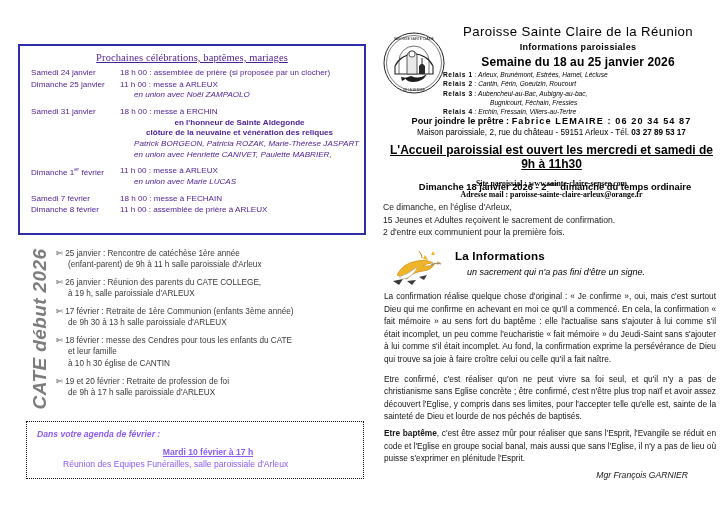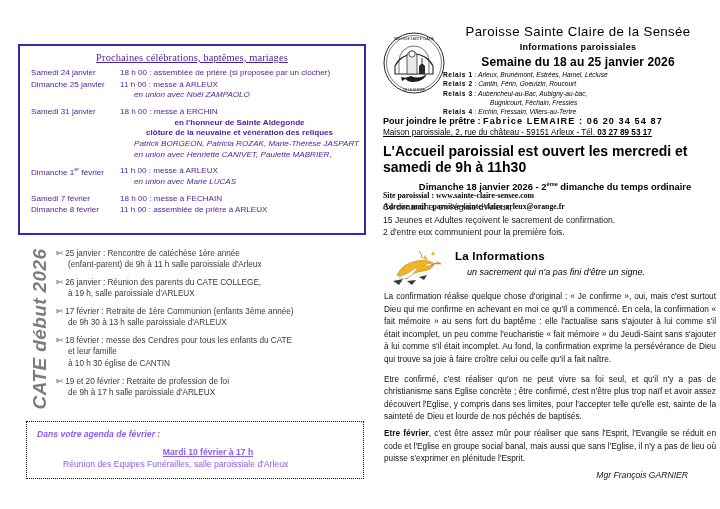--- a/index.html
+++ b/index.html
@@ -176,38 +176,38 @@
     font-weight: bold;
     letter-spacing: .6px;
   }
   .relais-cont { padding-left: 47px; }
 
   
   #contact-block {
     position: absolute;
     left: 5px; top: 116px;
     width: 337px;
-    text-align: left;
+    text-align: center;
   }
   #priest-line {
     font-size: 9.1px;
     font-weight: bold;
     margin-bottom: 2px;
   }
   #priest-line .spaced { letter-spacing: 1.1px; }
   #house-line {
     font-size: 8.2px;
     margin-bottom: 6px;
-    text-decoration: underline;
   }
   #house-line b { font-weight: bold; }
   #welcome-line {
-    font-size: 14px;
-    font-weight: bold;
-    margin-bottom: 16px;
+    font-size: 12px;
+    font-weight: bold;
+    margin-bottom: 8px;
+    text-decoration: underline;
   }
   #site-line, #mail-line {
     font-family: "Liberation Serif", serif;
     font-size: 7.8px;
     font-weight: bold;
     line-height: 1.35;
   }
 
   
   #sunday-heading {
@@ -375,21 +375,21 @@
       <path d="M38 44 L38 36 L41 33 L44 36 L44 44 Z" fill="#2a2a2a"></path>
       <path d="M41 33 L41 28" stroke="#2a2a2a" stroke-width="1"></path>
       <path d="M30 46 q8 4 16 -2 q-4 8 -14 8 q-6 0 -8 -4 Z" fill="#1c1c1c"></path>
       <path d="M20 47 l6 1 l-5 3 Z" fill="#1c1c1c"></path>
       <text x="33" y="10" font-size="3.1" fill="#222" text-anchor="middle" font-family="Liberation Sans, sans-serif">PAROISSE SAINTE CLAIRE</text>
       <text x="33" y="61" font-size="3.1" fill="#222" text-anchor="middle" font-family="Liberation Sans, sans-serif">DE LA SENSEE</text>
     </svg>
   </div>
 
   <div id="masthead">
-    <div id="parish-name">Paroisse Sainte Claire de la Sensée</div>
+    <div id="parish-name">Paroisse Sainte Claire de la Réunion</div>
     <div id="info-sub">Informations paroissiales</div>
     <div id="week-line">Semaine du 18 au 25 janvier 2026</div>
   </div>
 
   <div id="relais-block">
       <div class="relais-row"><b>Relais 1</b><span> : Arleux, Brunémont, Estrées, Hamel, Lécluse</span></div>
       <div class="relais-row"><b>Relais 2</b><span> : Cantin, Férin, Goeulzin, Roucourt</span></div>
       <div class="relais-row"><b>Relais 3</b><span> : Aubencheul-au-Bac, Aubigny-au-bac,</span></div>
       <div class="relais-row relais-cont">Bugnicourt, Féchain, Fressies</div>
       <div class="relais-row"><b>Relais 4</b><span> : Erchin, Fressain, Villers-au-Tertre</span></div>
@@ -435,18 +435,18 @@
     <div id="confirm-title">La Informations</div>
     <div id="confirm-subtitle">un sacrement qui n'a pas fini d'être un signe.</div>
   </div>
 
   <div id="confirm-body">
     <div id="confirm-paragraphs">
         <p>La confirmation réalise quelque chose d'original :    « Je confirme »,  oui, mais c'est surtout Dieu qui me confirme en achevant en moi ce qu'Il a commencé. En cela, la confirmation « fait mémoire » au sens fort du baptême : elle l'actualise sans s'ajouter à lui comme s'il était incomplet, un peu comme l'eucharistie « fait mémoire » du Jeudi-Saint sans s'ajouter à lui comme s'il était incomplet. Au fond, la confirmation exprime la persévérance de Dieu qui trouve sa joie à faire croître celui ou celle qu'il a fait naître.</p>
         <p>Etre confirmé, c'est réaliser qu'on ne peut vivre sa foi seul, et qu'il n'y a pas de christianisme sans Eglise concrète ; être confirmé, c'est n'être plus trop naïf et avoir assez découvert l'Eglise, y compris dans ses limites, pour l'accepter telle qu'elle est, sainte de la sainteté de Dieu et lourde de nos péchés de baptisés.</p>
       </div>
     <p>
-      <b>Etre février</b><span>, c'est être assez mûr pour réaliser que sans l'Esprit, l'Evangile se réduit en code et l'Eglise en groupe social banal, mais aussi que sans l'Eglise, il n'y a pas de lieu où puisse s'exprimer  en plénitude l'Esprit.</span>
+      <b>Etre baptême</b><span>, c'est être assez mûr pour réaliser que sans l'Esprit, l'Evangile se réduit en code et l'Eglise en groupe social banal, mais aussi que sans l'Eglise, il n'y a pas de lieu où puisse s'exprimer  en plénitude l'Esprit.</span>
     </p>
     <div id="signature">Mgr François GARNIER</div>
   </div>
 
 </div>
 
 </body></html>

